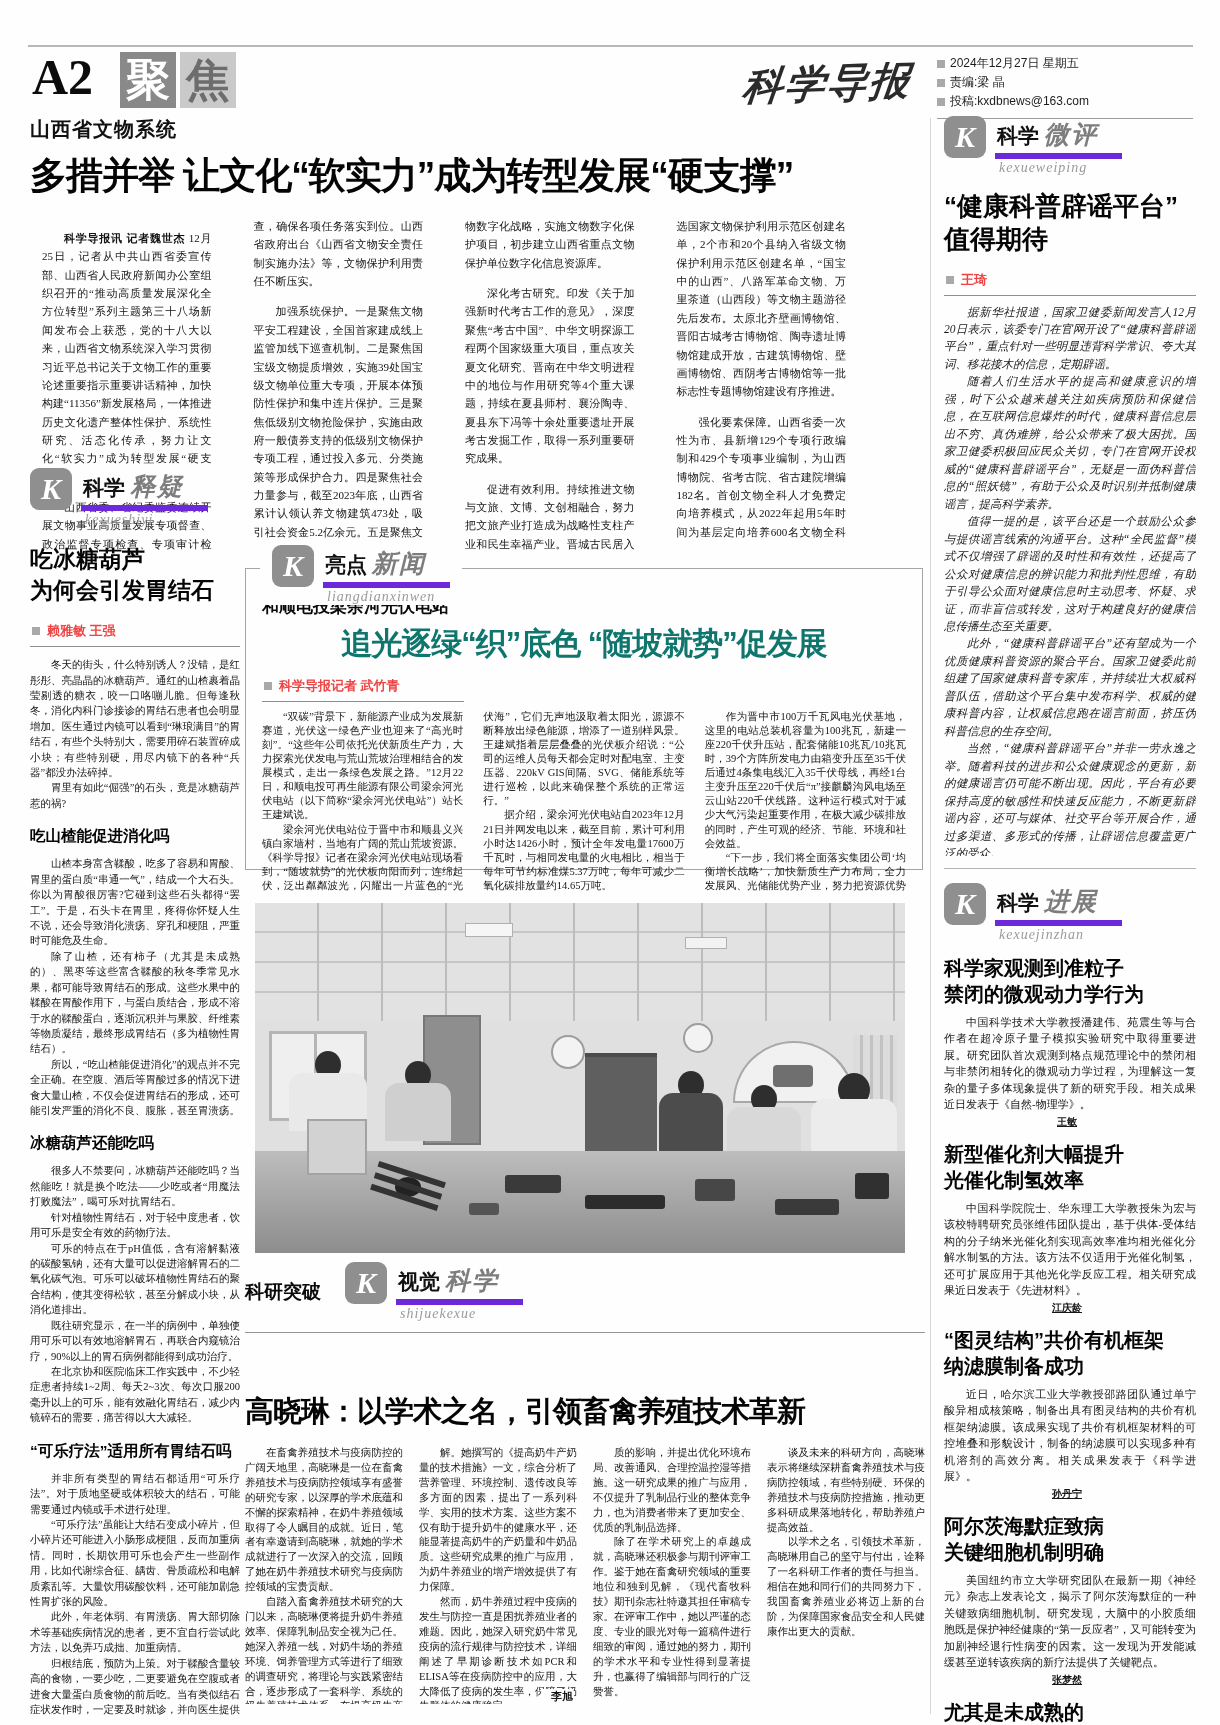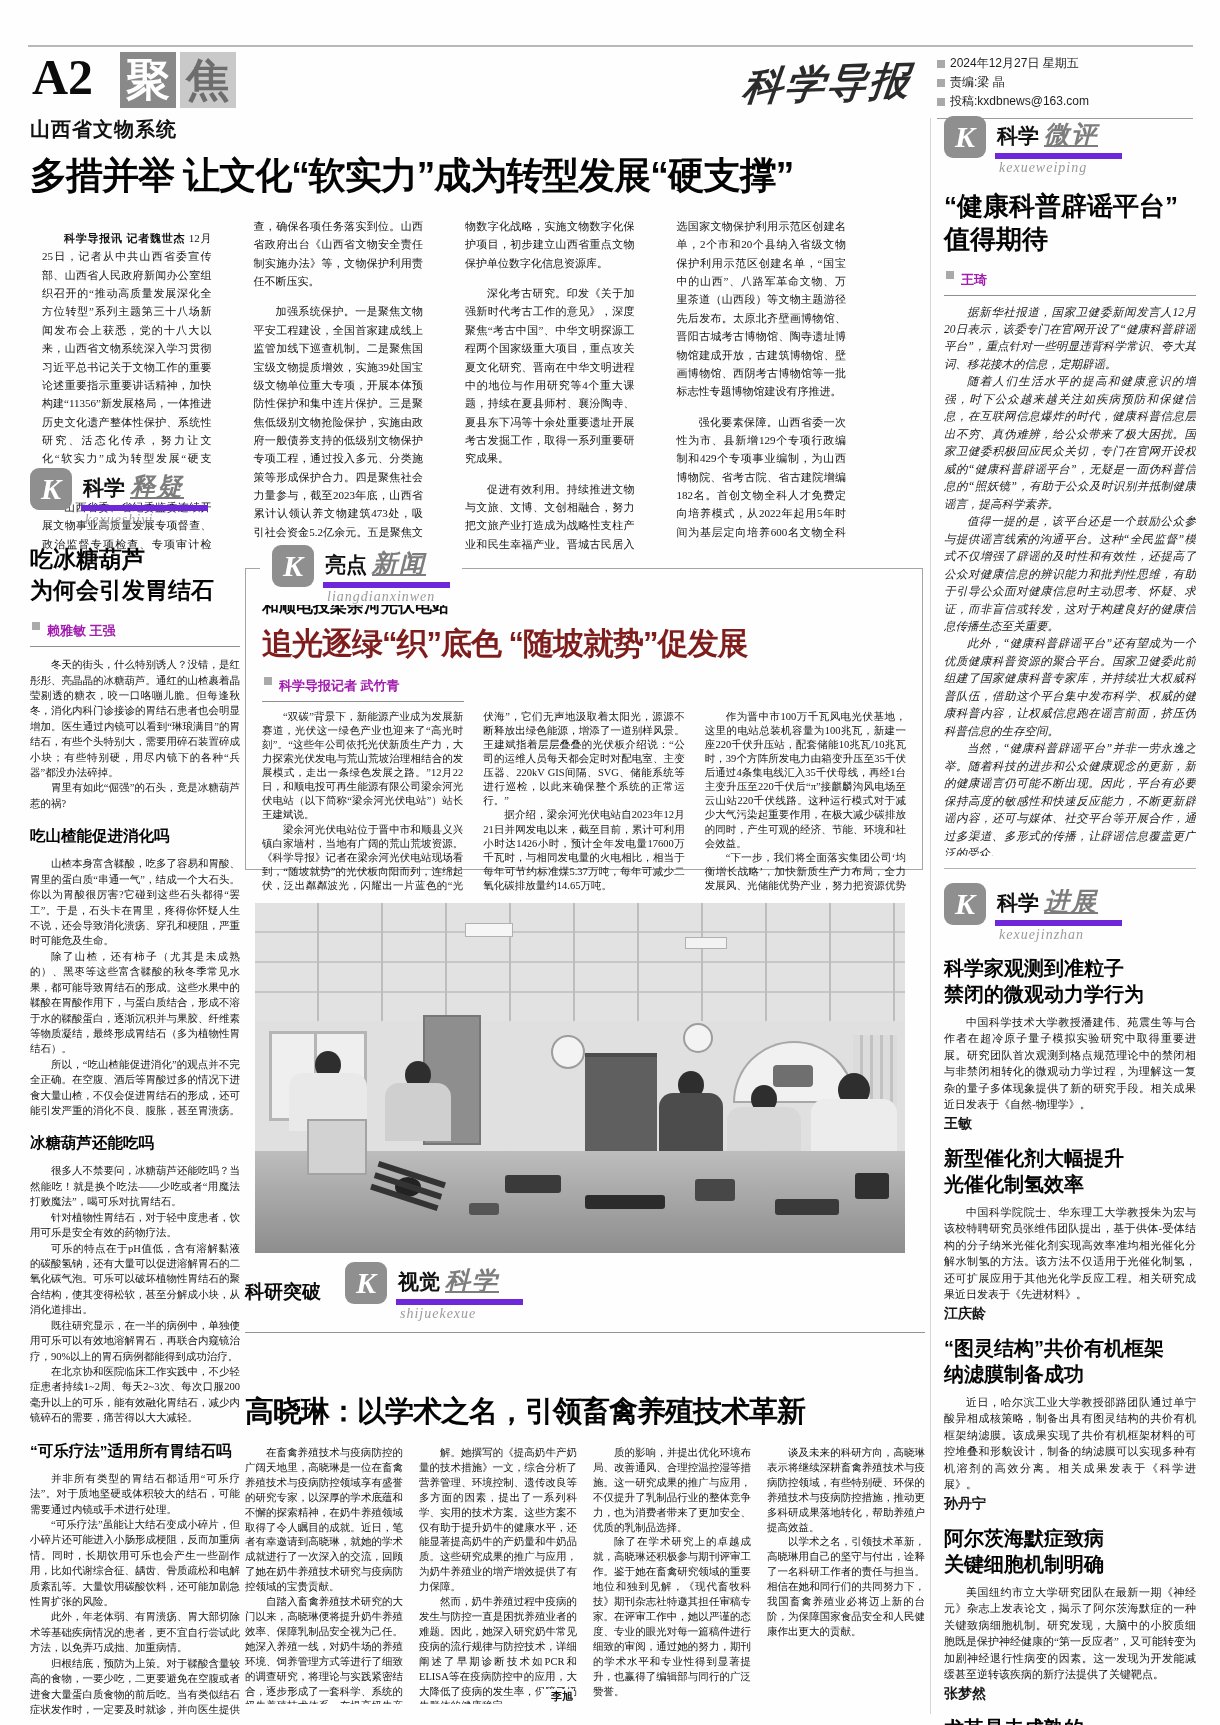--- a/index.html
+++ b/index.html
@@ -24,26 +24,26 @@
   .sq{display:inline-block;width:8px;height:8px;background:#a9a9a9;flex:0 0 auto;}
 
   
   .seclogo{display:flex;align-items:flex-start;gap:9px;}
   .kbox{width:42px;height:42px;border-radius:9px;background:#8f8f8f;color:#fff;flex:0 0 auto;
         display:flex;align-items:center;justify-content:center;font:italic 700 30px "Liberation Serif",serif;}
   .sectxt{flex:1;}
   .secrow{display:flex;align-items:baseline;gap:5px;border-bottom:6px solid #6d28d9;
           padding:2px 24px 2px 2px;width:max-content;}
   .secmain{font:700 21px "Liberation Sans","DejaVu Sans",sans-serif;color:#111;}
-  .secscript{font:italic 700 25px "Liberation Serif",serif;color:#7d7d7d;letter-spacing:2px;text-decoration:underline;}
+  .secscript{font:italic 700 25px "Liberation Serif",serif;color:#7d7d7d;letter-spacing:2px;}
   .secpinyin{font:italic 14px "Liberation Serif",serif;color:#9a9a9a;letter-spacing:1px;padding:1px 0 0 4px;}
 
   
-  .byline{display:flex;gap:7px;font:700 13px "Liberation Sans","DejaVu Sans",sans-serif;
-          color:#a21caf;padding:4px 0 6px 2px;border-bottom:1px solid #8f8f8f;}
+  .byline{display:flex;align-items:center;gap:7px;font:700 13px "Liberation Sans","DejaVu Sans",sans-serif;
+          color:#ef4444;padding:4px 0 6px 2px;border-bottom:1px solid #8f8f8f;}
 
   
   #main-art{position:absolute;left:30px;top:116px;width:828px;}
   .kicker{font:700 20px "Liberation Sans","DejaVu Sans",sans-serif;color:#111;letter-spacing:1px;}
   .main-headline{font:800 37px "Liberation Sans","DejaVu Sans",sans-serif;color:#050505;
                  letter-spacing:-1px;margin:8px 0 16px 0;white-space:nowrap;}
   .main-body{column-count:4;column-gap:18px;height:342px;overflow:hidden;
              font-size:11px;line-height:1.67;text-align:justify;color:#141414;}
   .main-body p{margin:12px;text-indent:2em;}
   .main-body b{font-family:"Liberation Sans","DejaVu Sans",sans-serif;}
@@ -54,22 +54,22 @@
                   margin:16px 0 12px 0;color:#050505;}
   .col-body{font-size:10.5px;line-height:1.47;text-align:justify;color:#141414;margin-top:10px;}
   .col-body p{margin:0;text-indent:2em;}
   .subhead{font:700 15.5px "Liberation Sans","DejaVu Sans",sans-serif;margin:15px 0 9px 0;color:#050505;text-indent:0;}
 
   
   #mid-box{position:absolute;left:245px;top:568px;width:678px;height:302px;border:1px solid #a5a5a5;
            padding:10px 16px 0 16px;box-sizing:border-box;background:#fefefe;}
   #mid-box .seclogo{position:absolute;top:-24px;left:14px;background:#fefefe;padding:0 12px;}
   .mid-kicker{font:700 17px "Liberation Sans","DejaVu Sans",sans-serif;margin-top:16px;color:#0a0a0a;}
-  .mid-headline{font:800 31px "Liberation Sans","DejaVu Sans",sans-serif;color:#7f1d1d;margin:5px 0 8px 0;
-                letter-spacing:-1px;white-space:nowrap;}
+  .mid-headline{font:800 31px "Liberation Sans","DejaVu Sans",sans-serif;color:#0f766e;margin:5px 0 8px 0;
+                letter-spacing:-1px;white-space:nowrap;text-align:center;}
   .mid-byline{width:200px;}
   .mid-body{column-count:3;column-gap:20px;height:190px;overflow:hidden;margin-top:8px;
             font-size:10.5px;line-height:1.34;text-align:justify;}
   .mid-body p{margin:0;text-indent:2em;}
 
   
   #photo{position:absolute;left:255px;top:903px;width:650px;height:350px;overflow:hidden;
          background:linear-gradient(#e6e6e6,#cfcfcf);filter:grayscale(1);}
   #photo div{position:absolute;}
   .ph-ceiling{left:0;top:0;width:650px;height:118px;background:
@@ -135,22 +135,22 @@
   #sidebar{position:absolute;left:944px;top:116px;width:252px;}
   .wp-headline{font:800 26px "Liberation Sans","DejaVu Sans",sans-serif;line-height:1.28;
                margin:14px 0 10px 0;color:#050505;}
   .wp-byline{margin-bottom:8px;}
   .wp-body{font-size:11.5px;font-style:italic;line-height:1.52;text-align:justify;height:552px;
            overflow:hidden;color:#1a1a1a;}
   .wp-body p{margin:0;text-indent:2em;}
   .sb-divider{border:none;border-top:1px solid #b3b3b3;margin:12px 0 14px 0;}
   .brief h3{font:700 20px "Liberation Sans","DejaVu Sans",sans-serif;line-height:1.3;margin:12px 0 7px 0;color:#050505;}
   .brief .bb{font-size:11px;line-height:1.5;text-align:justify;margin:0;text-indent:2em;}
-  .brief .ba{text-align:left;font-weight:700;font-size:14px;margin:2px 6px 6px 0;
-             font-family:"Liberation Sans","DejaVu Sans",sans-serif;}
+  .brief .ba{text-align:center;font-weight:700;font-size:10px;margin:2px 6px 6px 0;
+             font-family:"Liberation Sans","DejaVu Sans",sans-serif;text-decoration:underline;}
 </style>
 </head>
 <body>
 
 <div class="page">
   <div class="toprule"></div>
   <div class="vrule"></div>
 
   <div id="header">
     <div class="pageno">A2</div>

